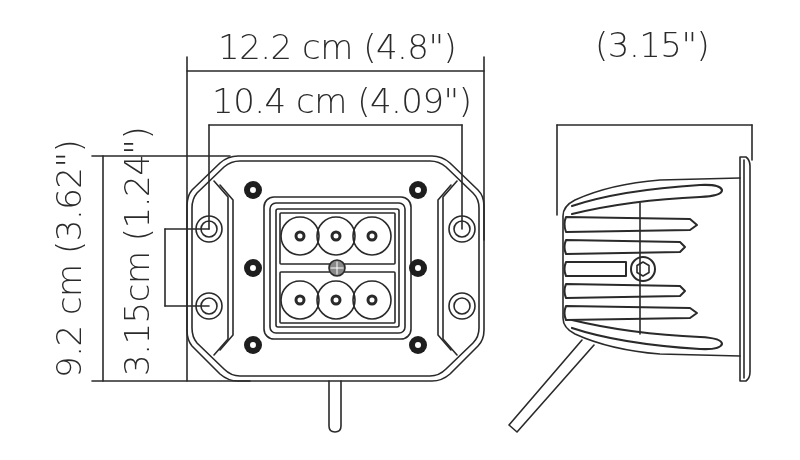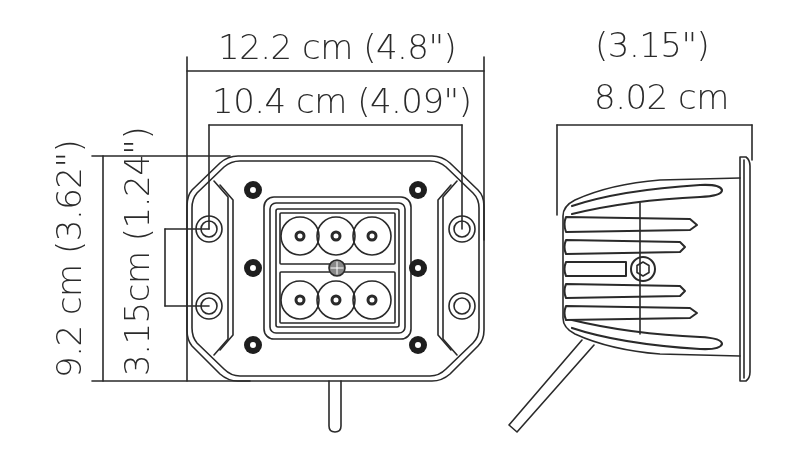--- a/index.html
+++ b/index.html
@@ -166,16 +166,15 @@
 
       <path d="M582 340 L509 425 L517 432 L594 345"></path>
     </g>
   </g>
 </svg>
 
 
 <div class="lbl lbl-h" style="left:218px;top:30px;">12.2 cm (4.8")</div>
 <div class="lbl lbl-h" style="left:212px;top:84px;">10.4 cm (4.09")</div>
 <div class="lbl lbl-h" style="left:595px;top:28px;">(3.15")</div>
-<div class="lbl lbl-h" style="left:594px;top:80px;">8.02 cm</div>
 <div class="lbl lbl-v" style="left:52px;top:378px;">9.2 cm (3.62")</div>
 <div class="lbl lbl-v" style="left:120px;top:376px;">3.15cm (1.24")</div>
 </div>
 
 </body></html>

